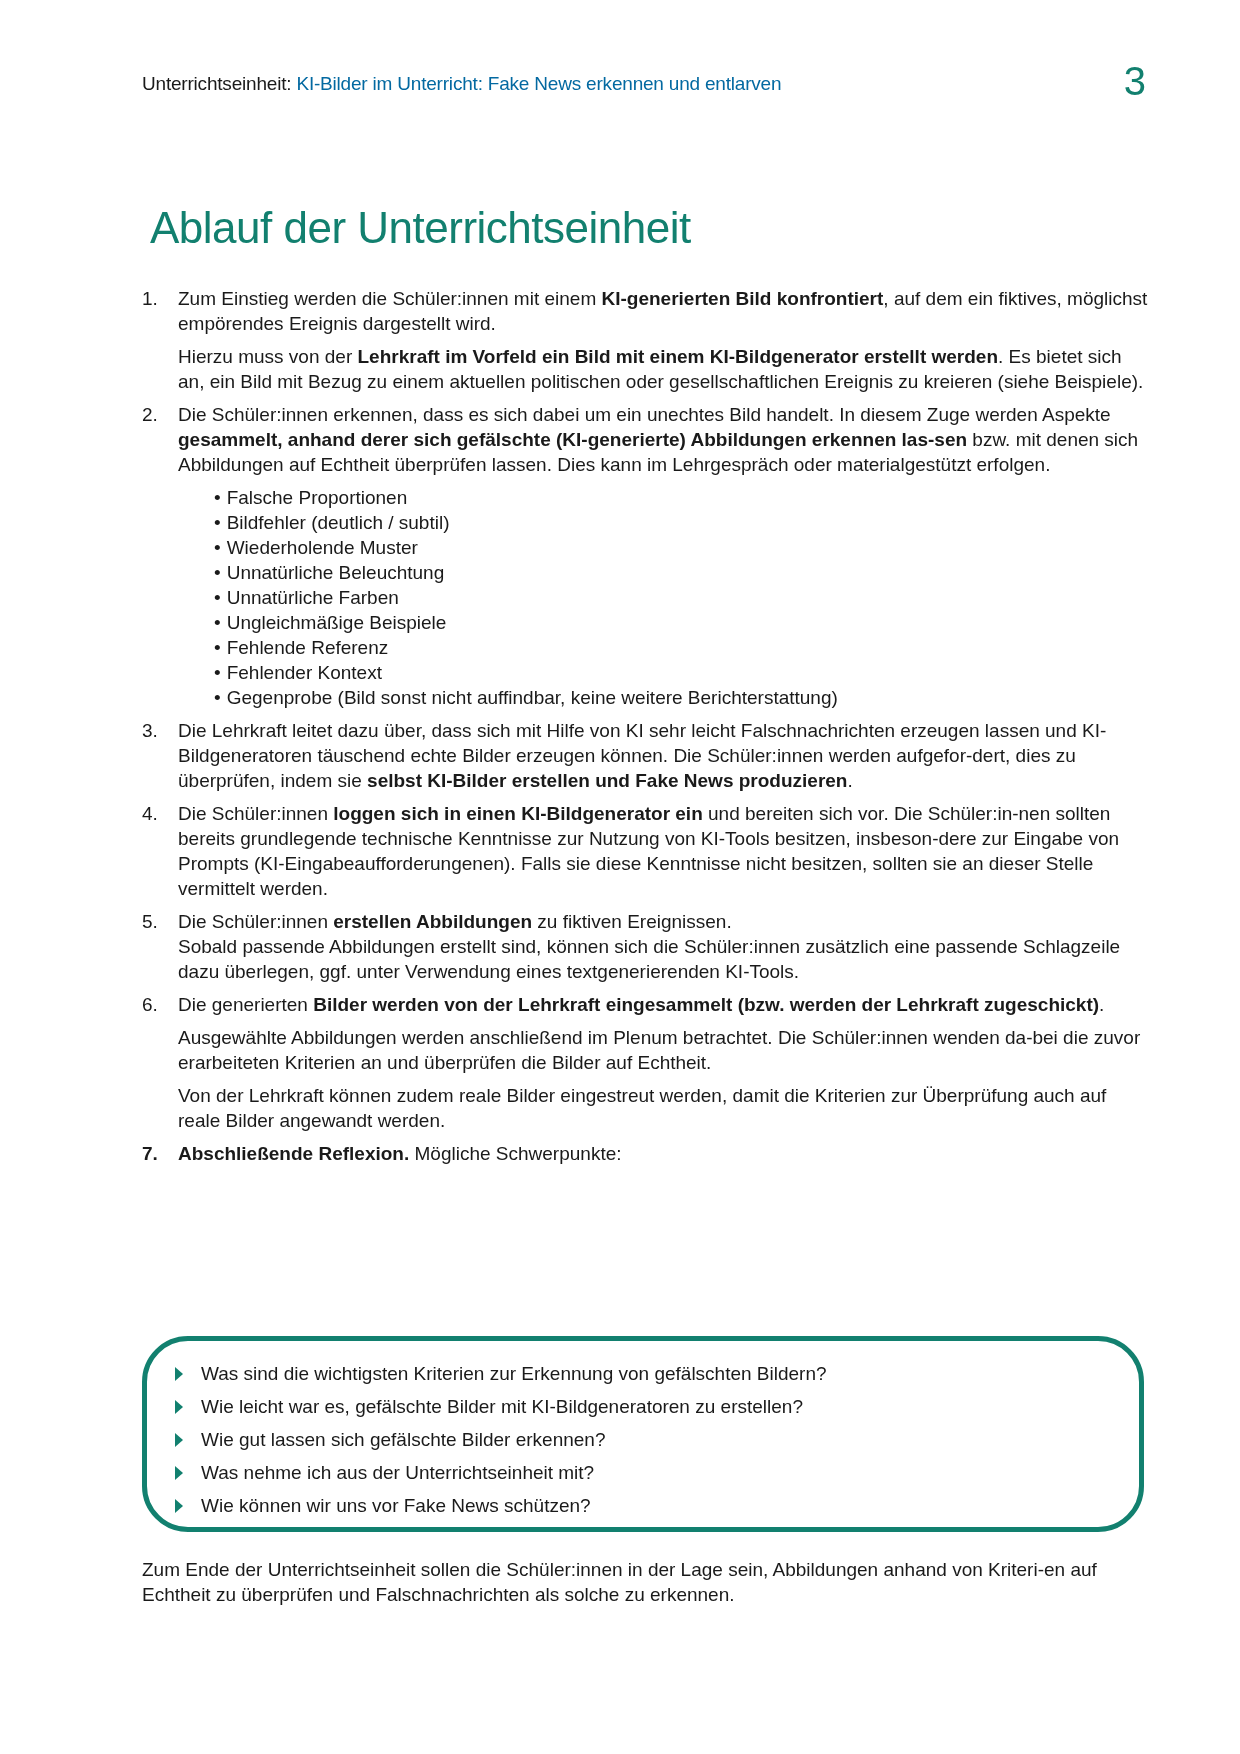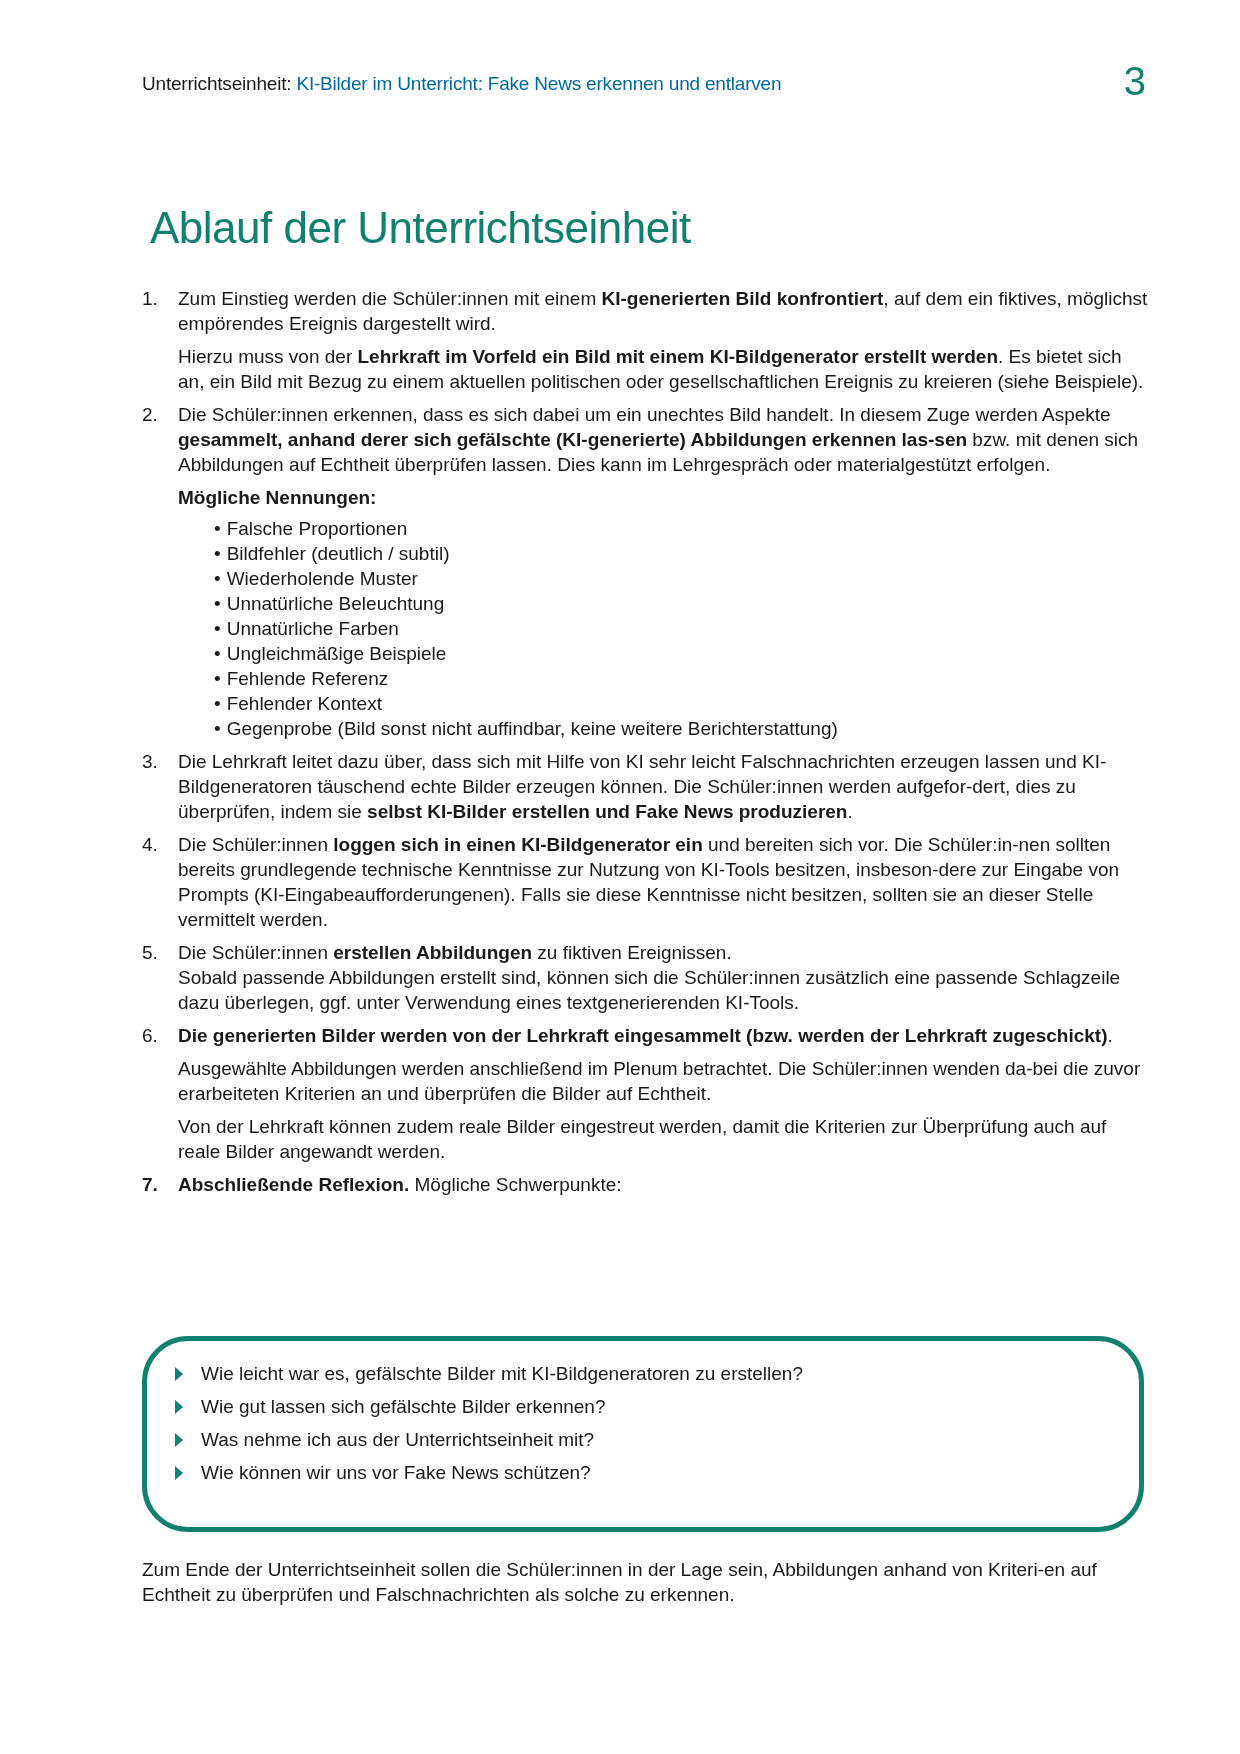--- a/index.html
+++ b/index.html
@@ -68,21 +68,20 @@
 
 <div class="content" id="steps">
     <div class="step">
       <span class="num">1.</span>
       <p><span style="white-space: pre-line;">Zum Einstieg werden die Schüler:innen mit einem </span><b style="white-space: pre-line;">KI-generierten Bild konfrontiert</b><span style="white-space: pre-line;">, auf dem ein fiktives, möglichst empörendes Ereignis dargestellt wird.</span></p>
       <p><span style="white-space: pre-line;">Hierzu muss von der </span><b style="white-space: pre-line;">Lehrkraft im Vorfeld ein Bild mit einem KI-Bildgenerator erstellt werden</b><span style="white-space: pre-line;">. Es bietet sich an, ein Bild mit Bezug zu einem aktuellen politischen oder gesellschaftlichen Ereignis zu kreieren (siehe Beispiele).</span></p>
     </div>
     <div class="step">
       <span class="num">2.</span>
       <p><span style="white-space: pre-line;">Die Schüler:innen erkennen, dass es sich dabei um ein unechtes Bild handelt. In diesem Zuge werden Aspekte </span><b style="white-space: pre-line;">gesammelt, anhand derer sich gefälschte (KI-generierte) Abbildungen erkennen las-sen</b><span style="white-space: pre-line;"> bzw. mit denen sich Abbildungen auf Echtheit überprüfen lassen. Dies kann im Lehrgespräch oder materialgestützt erfolgen.</span></p>
-      <div class="sub-heading">Mögliche Nennungen:</div>
       <ul class="mentions">
         <li>Falsche Proportionen</li>
         <li>Bildfehler (deutlich / subtil)</li>
         <li>Wiederholende Muster</li>
         <li>Unnatürliche Beleuchtung</li>
         <li>Unnatürliche Farben</li>
         <li>Ungleichmäßige Beispiele</li>
         <li>Fehlende Referenz</li>
         <li>Fehlender Kontext</li>
         <li>Gegenprobe (Bild sonst nicht auffindbar, keine weitere Berichterstattung)</li>
@@ -96,32 +95,33 @@
       <span class="num">4.</span>
       <p><span style="white-space: pre-line;">Die Schüler:innen </span><b style="white-space: pre-line;">loggen sich in einen KI-Bildgenerator ein</b><span style="white-space: pre-line;"> und bereiten sich vor. Die Schüler:in-nen sollten bereits grundlegende technische Kenntnisse zur Nutzung von KI-Tools besitzen, insbeson-dere zur Eingabe von Prompts (KI-Eingabeaufforderungenen). Falls sie diese Kenntnisse nicht besitzen, sollten sie an dieser Stelle vermittelt werden.</span></p>
     </div>
     <div class="step">
       <span class="num">5.</span>
       <p><span style="white-space: pre-line;">Die Schüler:innen </span><b style="white-space: pre-line;">erstellen Abbildungen</b><span style="white-space: pre-line;"> zu fiktiven Ereignissen.
 Sobald passende Abbildungen erstellt sind, können sich die Schüler:innen zusätzlich eine passende Schlagzeile dazu überlegen, ggf. unter Verwendung eines textgenerierenden KI-Tools.</span></p>
     </div>
     <div class="step">
       <span class="num">6.</span>
-      <p><span style="white-space: pre-line; font-weight: bold;">Die generierten </span><b style="white-space: pre-line;">Bilder werden von der Lehrkraft eingesammelt (bzw. werden der Lehrkraft zugeschickt)</b><span style="white-space: pre-line;">.</span></p>
+      <p><span style="white-space: pre-line;">Die generierten </span><b style="white-space: pre-line;">Bilder werden von der Lehrkraft eingesammelt (bzw. werden der Lehrkraft zugeschickt)</b><span style="white-space: pre-line;">.</span></p>
       <p><span style="white-space: pre-line;">Ausgewählte Abbildungen werden anschließend im Plenum betrachtet. Die Schüler:innen wenden da-bei die zuvor erarbeiteten Kriterien an und überprüfen die Bilder auf Echtheit.</span></p>
       <p><span style="white-space: pre-line;">Von der Lehrkraft können zudem reale Bilder eingestreut werden, damit die Kriterien zur Überprüfung auch auf reale Bilder angewandt werden.</span></p>
     </div>
     <div class="step">
       <span class="num bold">7.</span>
       <p><b style="white-space: pre-line;">Abschließende Reflexion.</b><span style="white-space: pre-line;"> Mögliche Schwerpunkte:</span></p>
     </div>
   </div>
 
 <div class="reflection-box">
   <ul id="questions">
+      <li><span class="tri"></span><span>Was sind die wichtigsten Kriterien zur Erkennung von gefälschten Bildern?</span></li>
       <li><span class="tri"></span><span>Wie leicht war es, gefälschte Bilder mit KI-Bildgeneratoren zu erstellen?</span></li>
       <li><span class="tri"></span><span>Wie gut lassen sich gefälschte Bilder erkennen?</span></li>
       <li><span class="tri"></span><span>Was nehme ich aus der Unterrichtseinheit mit?</span></li>
       <li><span class="tri"></span><span>Wie können wir uns vor Fake News schützen?</span></li>
     </ul>
 </div>
 
 <p class="closing" style="margin:0;">Zum Ende der Unterrichtseinheit sollen die Schüler:innen in der Lage sein, Abbildungen anhand von Kriteri-en auf Echtheit zu überprüfen und Falschnachrichten als solche zu erkennen.</p>
 
 </body></html>

